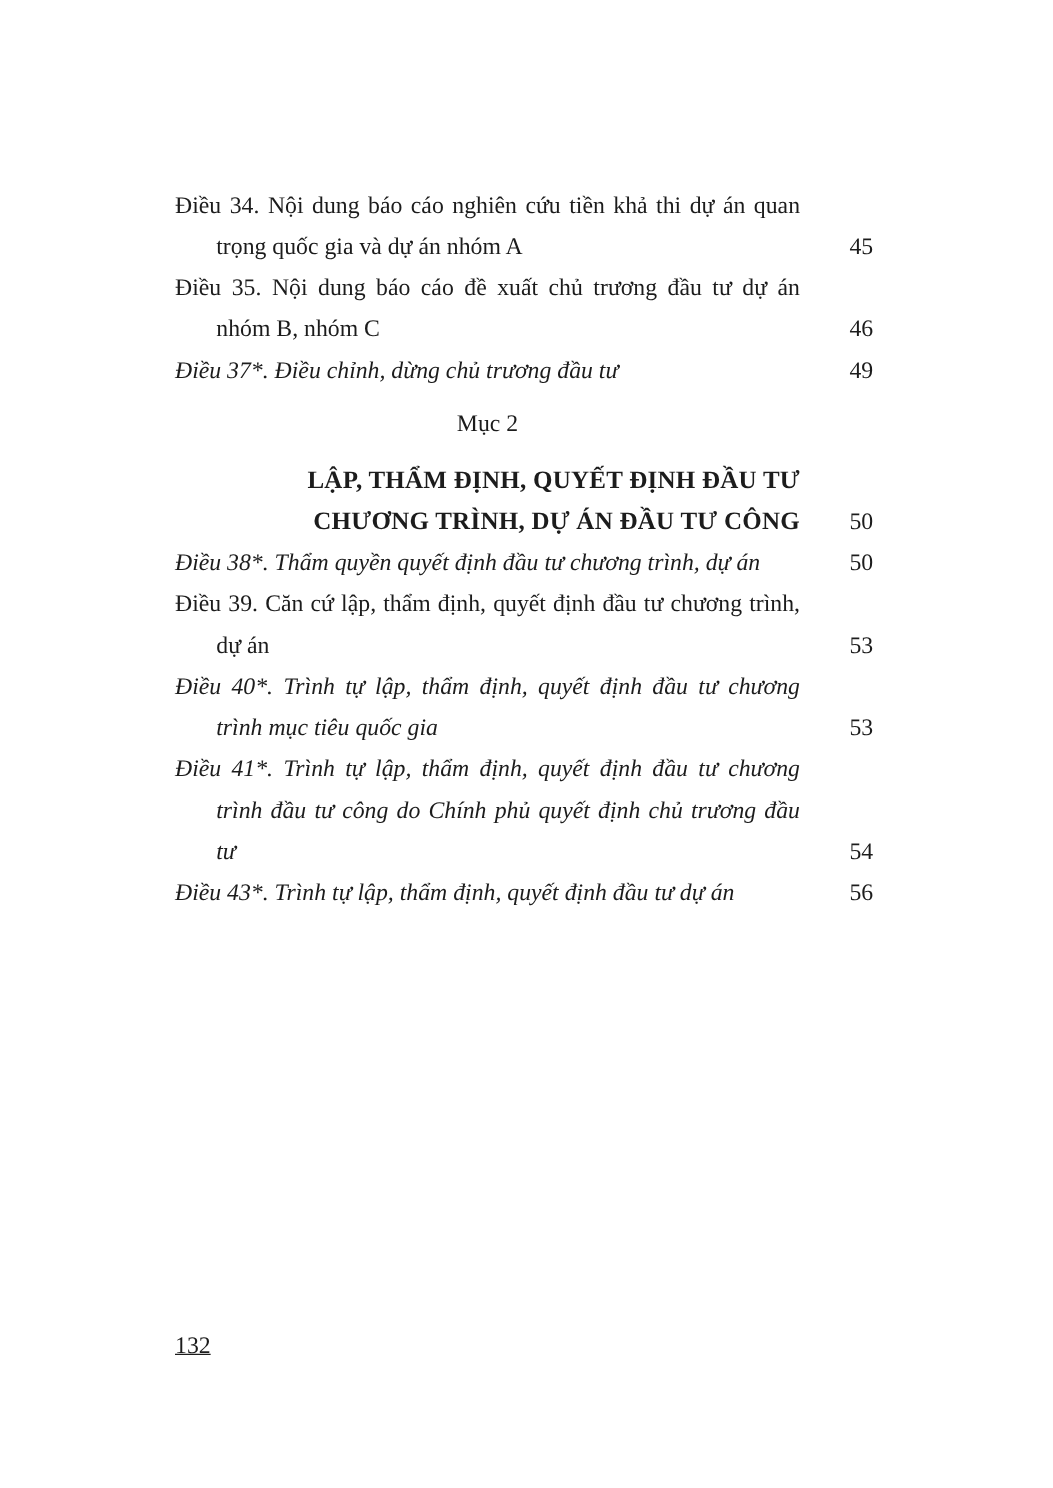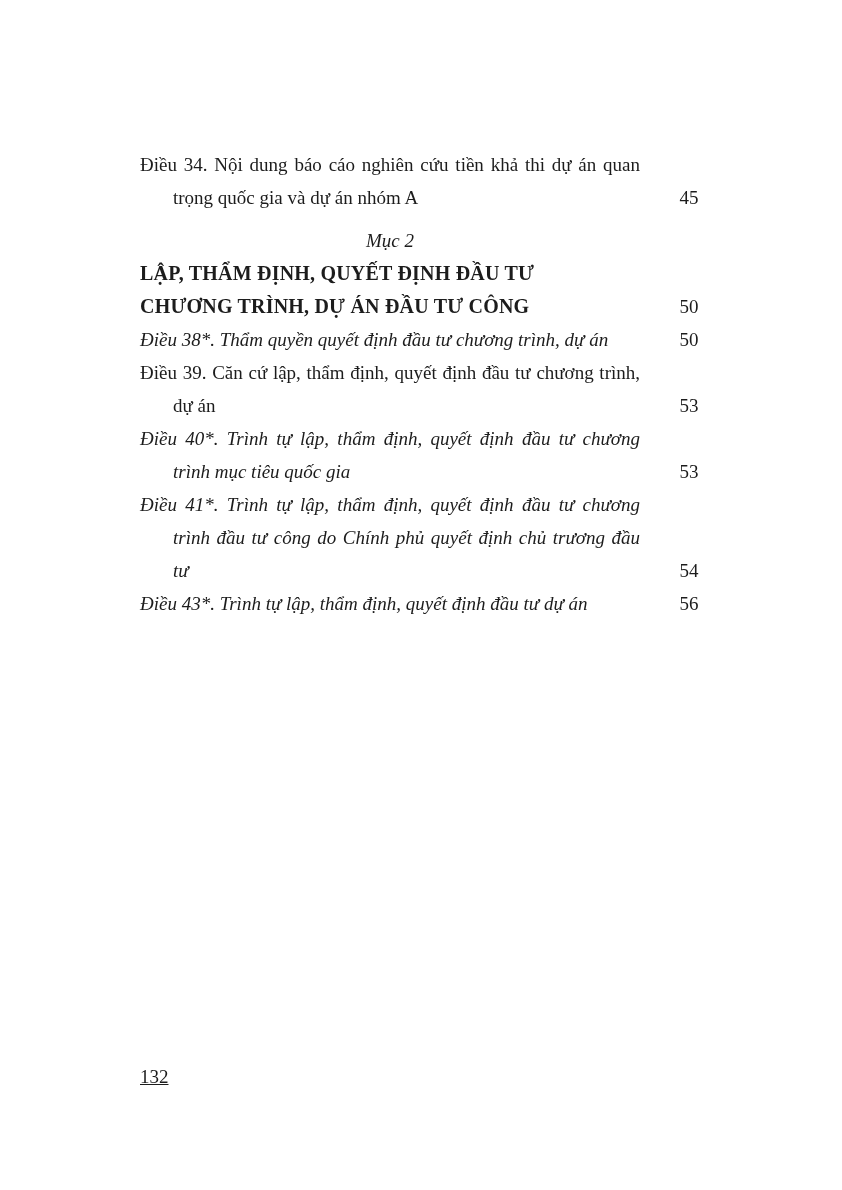--- a/index.html
+++ b/index.html
@@ -38,50 +38,58 @@
   .entry-page {
     width: 46px;
     text-align: center;
     font-size: 19px;
     line-height: 33px;
     flex: 0 0 46px;
   }
   .section { margin-top: 10px; }
   .section-kicker {
     text-align: center;
-    font-style: italic;
     font-size: 19px;
     line-height: 33px;
     padding-right: 72px;
   }
   .section-title {
     flex: 1;
     padding-right: 26px;
-    text-align: left;
+    text-align: right;
     font-weight: bold;
     font-size: 20px;
     line-height: 33px;
     letter-spacing: 0.2px;
+    margin-top: 12px;
   }
   .folio {
     position: absolute;
     left: 140px; top: 1060px;
     font-size: 19px;
     line-height: 33px;
     text-decoration: underline;
   }
 </style>
 </head>
 <body>
 
 <div class="page">
   <div class="toc">
       <div class="entry">
         <div class="entry-text"><span class="entry-label">Điều 34.</span> <span>Nội dung báo cáo nghiên cứu tiền khả thi dự án quan trọng quốc gia và dự án nhóm A</span></div>
         <div class="entry-page">45</div>
+      </div>
+      <div class="entry">
+        <div class="entry-text"><span class="entry-label">Điều 35.</span> <span>Nội dung báo cáo đề xuất chủ trương đầu tư dự án nhóm B, nhóm C</span></div>
+        <div class="entry-page">46</div>
+      </div>
+      <div class="entry">
+        <div class="entry-text italic"><span class="entry-label">Điều 37*.</span> <span>Điều chỉnh, dừng chủ trương đầu tư</span></div>
+        <div class="entry-page">49</div>
       </div>
       <div class="section">
         <div class="section-kicker">Mục 2</div>
         <div class="entry">
           <div class="section-title">
             <div>LẬP, THẨM ĐỊNH, QUYẾT ĐỊNH ĐẦU TƯ</div>
             <div>CHƯƠNG TRÌNH, DỰ ÁN ĐẦU TƯ CÔNG</div>
           </div>
           <div class="entry-page">50</div>
         </div>

